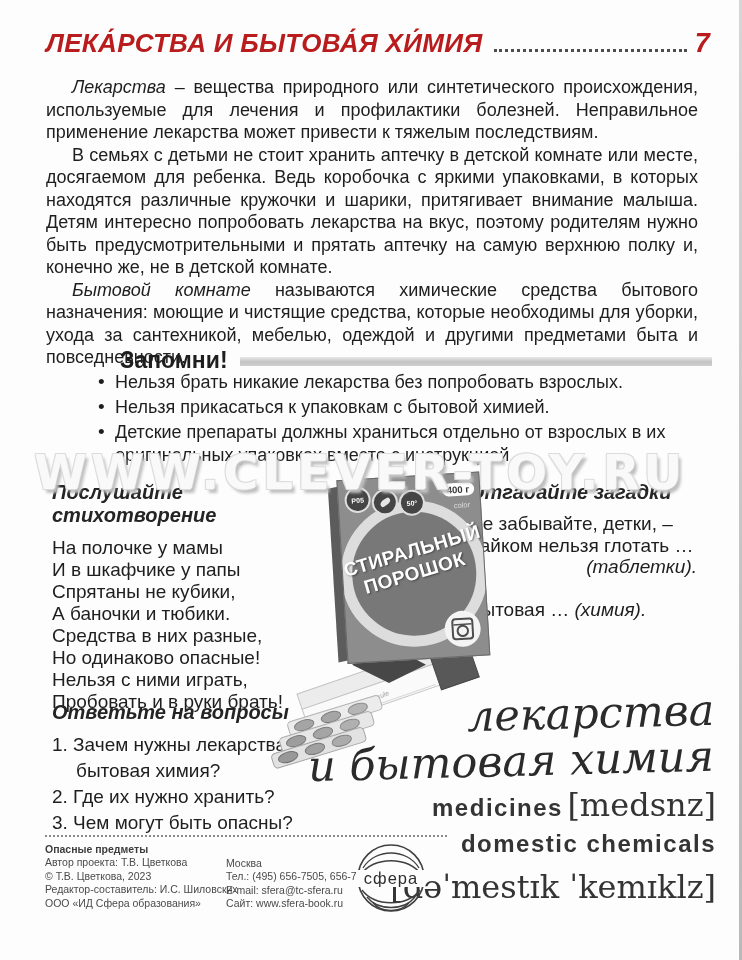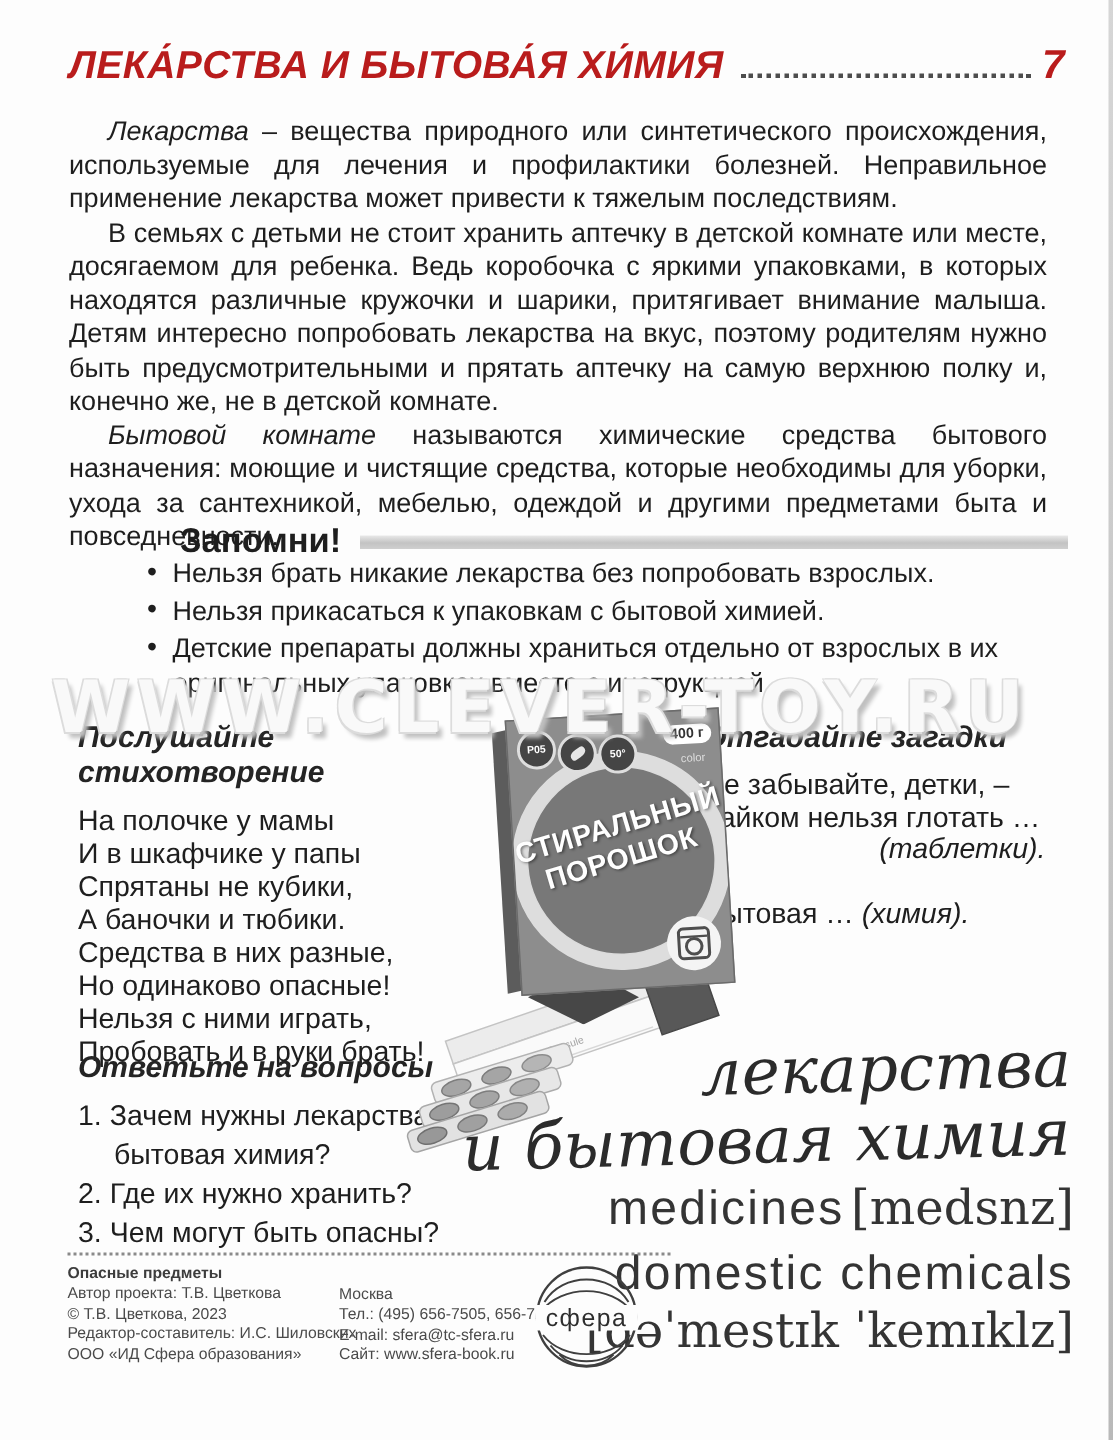--- a/index.html
+++ b/index.html
@@ -65,21 +65,21 @@
   .pb-machine{position:absolute;right:7px;bottom:9px;width:36px;height:36px;border-radius:50%;
               background:#f4f4f4;display:flex;align-items:center;justify-content:center;}
   .pb-base{position:absolute;left:352px;top:645px;width:74px;height:38px;background:#474747;
            clip-path:polygon(50% 0,100% 52%,50% 100%,0 52%);z-index:9;}
   
   .pill-box{position:absolute;left:268px;top:634px;z-index:8;}
   
   .vocab-ru{position:absolute;right:28px;font-family:"DejaVu Serif",serif;font-style:italic;
             color:#2b2b2b;font-size:43px;white-space:nowrap;transform:rotate(-1.5deg);}
   .vocab-en{position:absolute;right:26px;white-space:nowrap;color:#343434;}
-  .en-sans{font-family:"Liberation Sans",sans-serif;font-size:32px;letter-spacing:1.5px;}
+  .en-sans{font-family:"Liberation Sans",sans-serif;font-size:24px;letter-spacing:1.5px;font-weight:bold;}
   .en-ipa{font-family:"DejaVu Serif",serif;font-size:32px;}
   
   .footer-dots{position:absolute;left:45px;top:835px;width:402px;border-top:2.5px dotted #8a8a8a;}
   .footer-col{position:absolute;font-size:10.5px;line-height:13.4px;color:#4a4a4a;}
   .f-left{left:45px;top:843px;}
   .f-center{left:226px;top:857px;}
   .f-bold{font-weight:bold;color:#3d3d3d;}
   .logo{position:absolute;left:354px;top:841px;}
   .scan-edge{position:absolute;right:0;top:0;width:3px;height:960px;
              background:linear-gradient(to bottom,#d6d6d6,#b9b9b9);}

